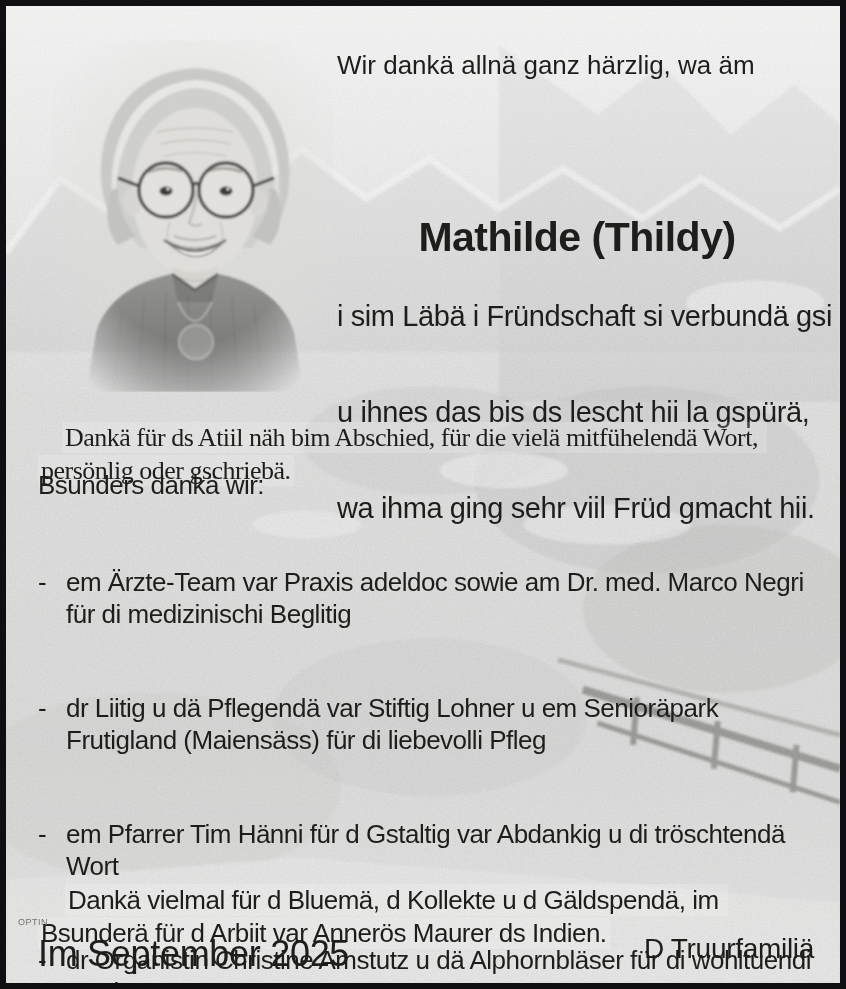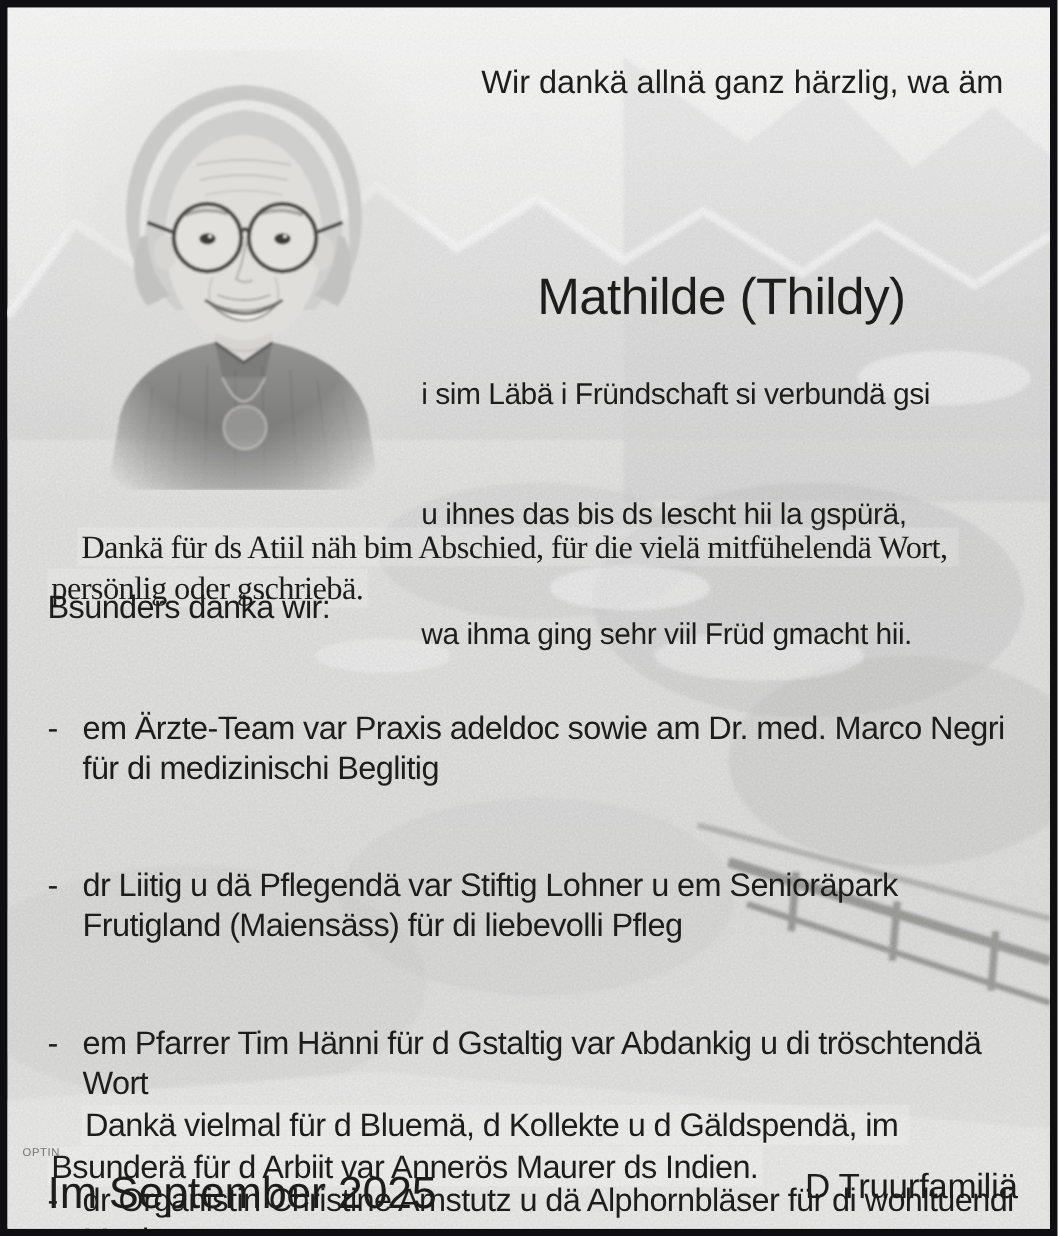--- a/index.html
+++ b/index.html
@@ -8,24 +8,24 @@
     border:6px solid #0e0e13; overflow:hidden;
     font-family:"Liberation Sans","DejaVu Sans",sans-serif;
     color:#1d1d1b; background:#e9e9e8;
   }
   .bg-svg, .portrait-svg { position:absolute; display:block; }
   .bg-svg { inset:0; width:100%; height:100%; }
   .portrait-svg { left:46px; top:34px; width:282px; height:352px; }
   .txt { position:absolute; white-space:pre-wrap; }
   .softline { background:rgba(255,255,255,0.17); padding:1px 3px;
     -webkit-box-decoration-break:clone; box-decoration-break:clone; }
-  .intro-line { left:331px; top:44px; font-size:26px; white-space:nowrap;margin-left:48px; }
+  .intro-line { left:331px; top:44px; font-size:26px; white-space:nowrap; }
   .name-block { left:322px; right:14px; top:94px; text-align:center;
-    font-weight:normal; font-size:41px; line-height:55px; letter-spacing:-0.5px; }
-  .tribute { left:331px; top:230px; font-size:24px; line-height:32px;
+    font-weight:bold; font-size:41px; line-height:55px; letter-spacing:-0.5px; }
+  .tribute { left:331px; top:230px; font-size:29px; line-height:32px;
     letter-spacing:-0.4px; }
   .tribute div { white-space:nowrap; }
   .body-block { left:32px; width:792px; font-size:26px; line-height:33px;
     letter-spacing:-0.5px; }
   .thanks-par { top:382px;font-family:Liberation Serif, serif; }
   .special-heading { top:463px; white-space:nowrap; }
   .thanks-list { top:498px; line-height:31.5px; }
   .thanks-item { display:flex; }
   .bullet { flex:none; width:28px; }
   .item-text { flex:1; }

